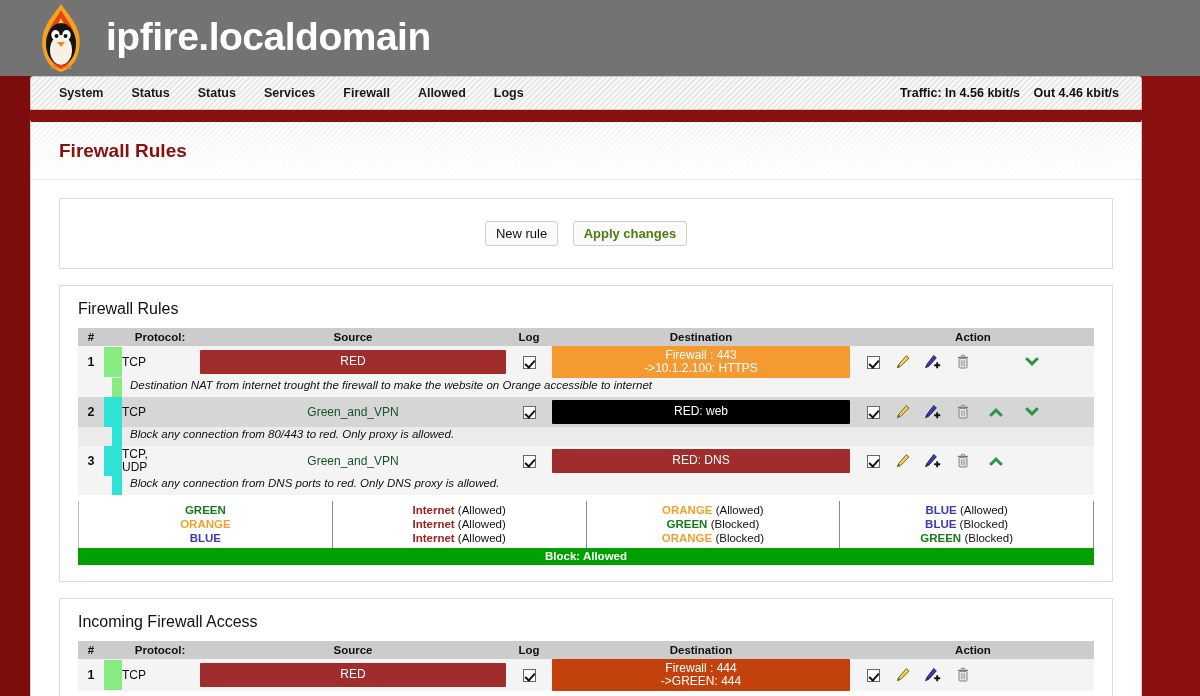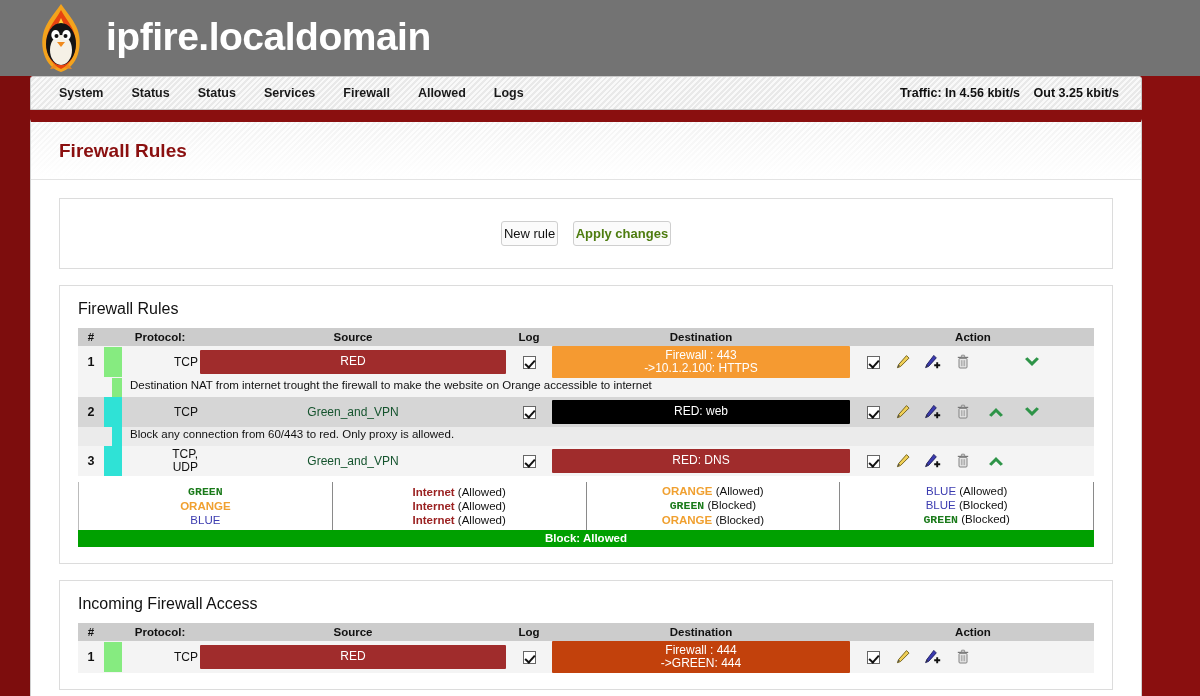--- a/index.html
+++ b/index.html
@@ -107,21 +107,21 @@
     background: #fff;
     margin-bottom: 16px;
   }
   .box-actions {
     padding: 22px 0;
     text-align: center;
   }
   .btn {
     display: inline-block;
     font-size: 13px;
-    padding: 4px 2px;
+    padding: 4px 10px;
     border: 1px solid #cfcfcf;
     background: #fbfbfb;
     border-radius: 3px;
     cursor: pointer;
     color: #111;
     margin: 0 5px;
     font-family: "Liberation Sans", sans-serif;
   }
   .btn.apply { color: #4d7c0f; font-weight: bold; }
 
@@ -163,21 +163,21 @@
     height: 30px;
   }
   tr.rule.odd td  { background: #f4f4f4; }
   tr.rule.even td { background: #d6d6d6; }
   tr.note.odd td  { background: #f4f4f4; }
   tr.note.even td { background: #ebebeb; }
 
   td.num { text-align: center; font-weight: bold; font-size: 12.5px; color:#111; }
   td.bar { padding: 0 !important; }
   .colorbar { width: 100%; height: 30px; }
-  td.proto { text-align: right; font-size: 12px; color: #111; line-height: 13px; }
+  td.proto { text-align: left; font-size: 12px; color: #111; line-height: 13px; }
   td.log   { text-align: center; }
   td.cell  { padding: 0 2px !important; }
 
   .chip {
     display: block;
     text-align: center;
     color: #fff;
     font-size: 12px;
     padding: 4px 2px;
     line-height: 14px;
@@ -219,20 +219,21 @@
     justify-content: center;
     cursor: pointer;
     flex: none;
   }
   .icon.chev { width: 36px; }
   .icon.spacer { cursor: default; }
 
   tr.note td {
     height: 19px;
     font-size: 11.5px;
+    font-style: italic;
     color: #111;
     padding-left: 8px !important;
     vertical-align: top;
   }
 
   
   table.legend {
     width: 100%;
     border-collapse: collapse;
     table-layout: fixed;
@@ -252,23 +253,23 @@
   .policy-bar {
     background: #00a000;
     color: #fff;
     font-size: 11.5px;
     font-weight: bold;
     text-align: center;
     padding: 2px 0 3px 0;
     width: 100%;
   }
 
-  .c-green  { color: #1a7a1a; font-weight: bold; font-family: Liberation Mono, monospace; }
+  .c-green  { color: #1a7a1a; font-weight: bold; }
   .c-orange { color: #f0a030; font-weight: bold; text-align: right; }
-  .c-blue   { color: #3b3bb0; font-weight: normal; }
+  .c-blue   { color: #3b3bb0; font-weight: bold; }
   .c-red    { color: #9b2222; font-weight: bold; }
   .c-dark   { color: #111; font-weight: normal; }
 </style>
 </head>
 <body>
 
 <div class="header">
   <div class="logo">
     <svg viewBox="0 0 62 72" width="62" height="72" aria-hidden="true">
       <path d="M31 2 C24 12 20 16 16 24 C12 32 11 42 14 52 C17 62 24 68 31 70
@@ -294,21 +295,21 @@
 <div class="menubar">
   <div class="menu-item">System</div>
   <div class="menu-item">Status</div>
   <div class="menu-item">Status</div>
   <div class="menu-item">Services</div>
   <div class="menu-item">Firewall</div>
   <div class="menu-item">Allowed</div>
   <div class="menu-item">Logs</div>
   <div class="traffic">
     <span style="margin-left:0">Traffic: In 4.56 kbit/s</span>
-    <span>Out 3.25 kbit/s</span>
+    <span>Out 4.46 kbit/s</span>
   </div>
 </div>
 
 <div class="panel">
   <div class="panel-head">
     <div class="page-title">Firewall Rules</div>
   </div>
 
   <div class="panel-body">
 
@@ -440,21 +441,21 @@
                       </svg>
                     </span>
                   </div>
                 </td>
               </tr>
               <tr class="note even">
                 <td></td>
                 <td class="bar">
                   <div class="colorbar" style="height:19px;background:#2fe2d6"></div>
                 </td>
-                <td colspan="5">Block any connection from 60/443 to red. Only proxy is allowed.</td>
+                <td colspan="5">Block any connection from 80/443 to red. Only proxy is allowed.</td>
               </tr>
               <tr class="rule odd">
                 <td class="num">3</td>
                 <td class="bar">
                   <div class="colorbar" style="background:#2fe2d6"></div>
                 </td>
                 <td class="proto">TCP,<br>UDP</td>
                 <td class="cell">
                   <span class="chip plain">Green_and_VPN</span>
                 </td>
@@ -489,20 +490,27 @@
                       </svg>
                     </span>
                     <span class="icon chev ">
                       <svg width="18" height="16" viewBox="0 0 18 16">
                         <path d="M2 11 L9 4 L16 11 L13.6 12.8 L9 8.2 L4.4 12.8 Z" fill="#2e9448"></path>
                       </svg>
                     </span>
                     <span class="icon chev spacer"></span>
                   </div>
                 </td>
+              </tr>
+              <tr class="note odd">
+                <td></td>
+                <td class="bar">
+                  <div class="colorbar" style="height:19px;background:#2fe2d6"></div>
+                </td>
+                <td colspan="5">Block any connection from DNS ports to red. Only DNS proxy is allowed.</td>
               </tr>
             </tbody>
         </table>
 
         <table class="legend">
           <tbody>
               <tr id="legend-row">
                 <td>
                   <div class="lg-row"><span class="c-green">GREEN</span></div>
                   <div class="lg-row"><span class="c-orange">ORANGE</span></div>

